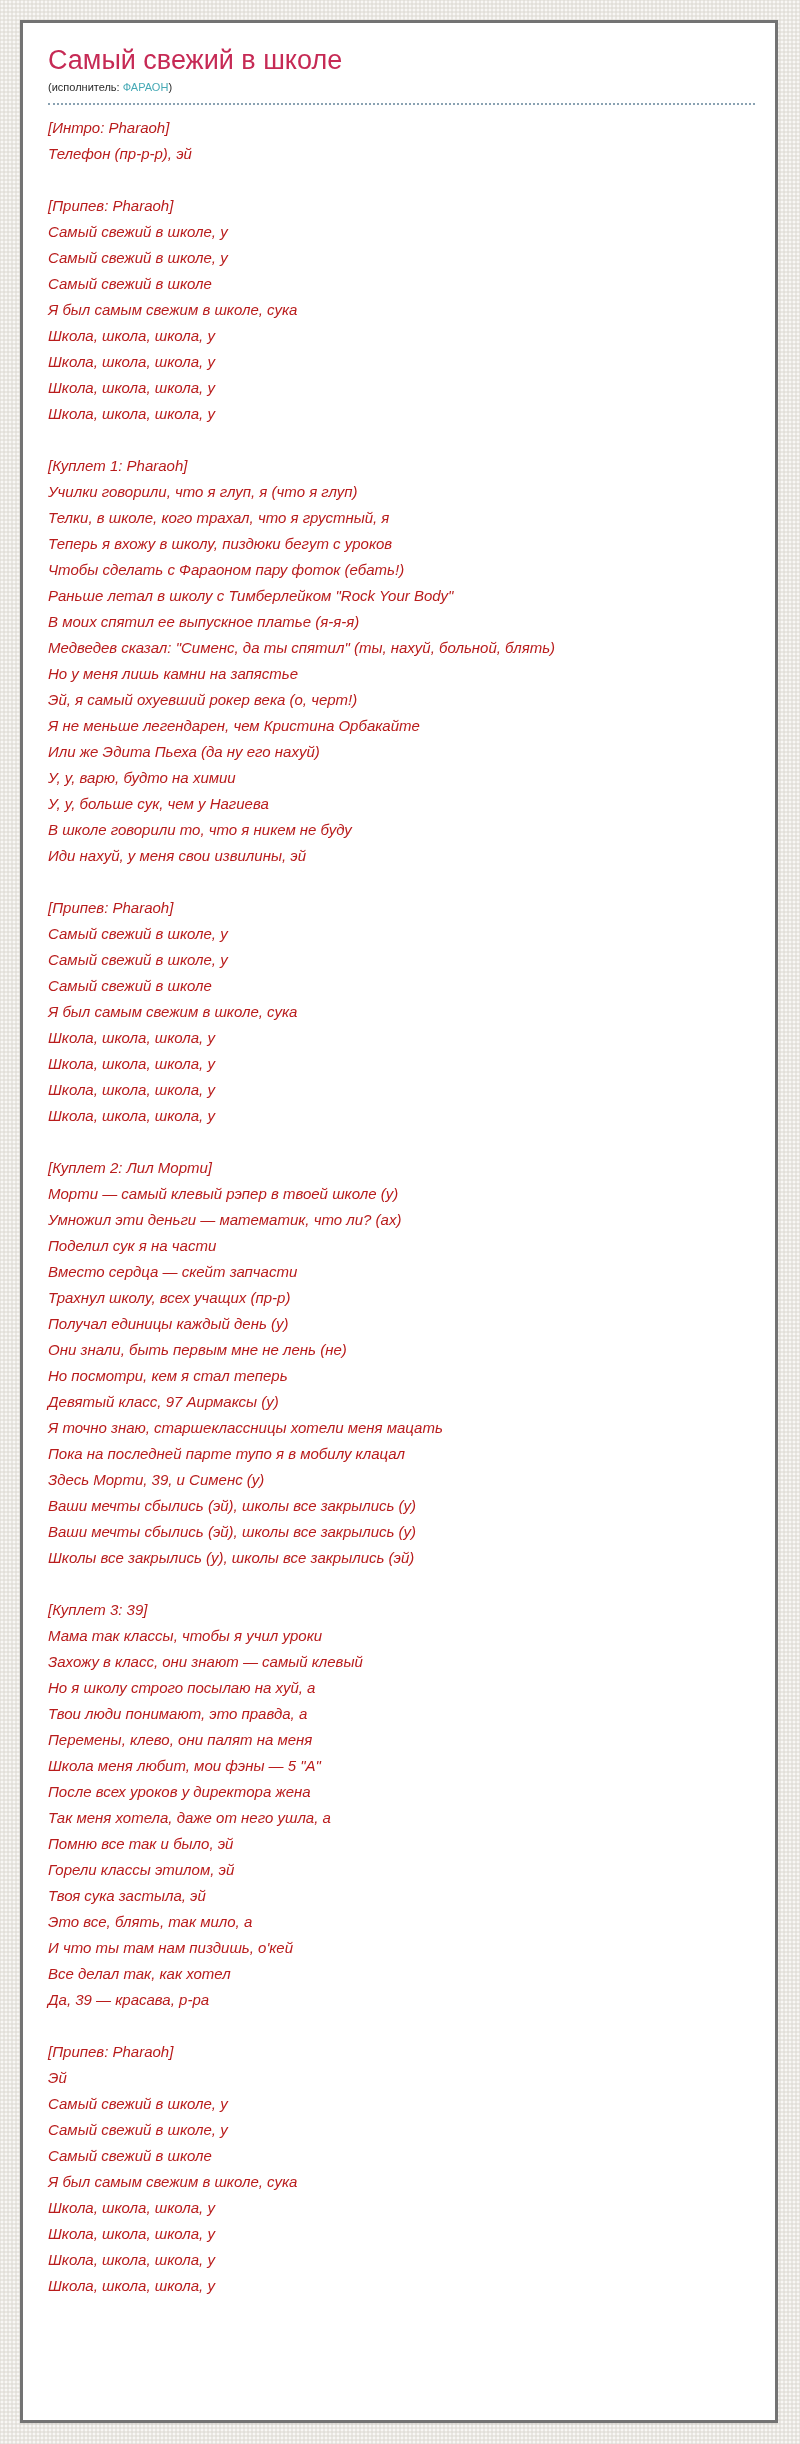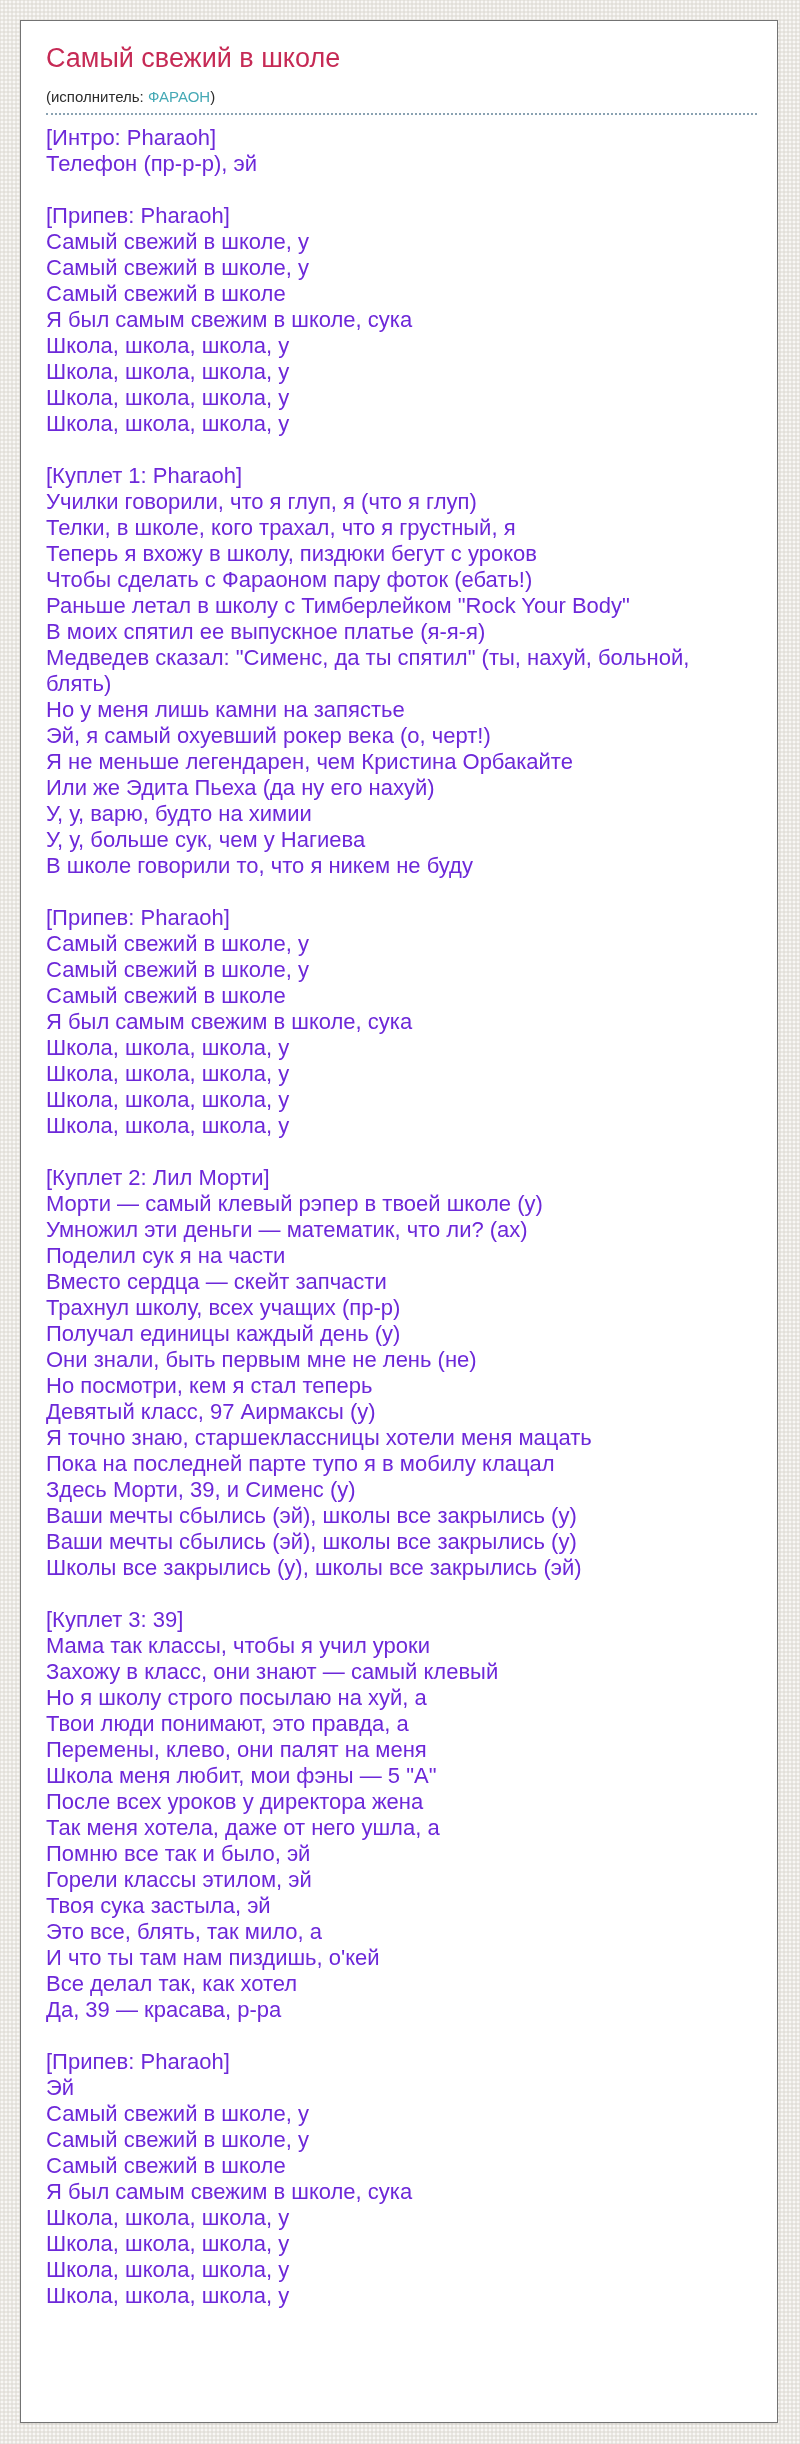--- a/index.html
+++ b/index.html
@@ -14,56 +14,57 @@
     background-color: #eae7e2;
     background-image:
       radial-gradient(rgba(255,255,255,0.65) 1px, transparent 1px),
       radial-gradient(rgba(120,115,105,0.07) 1px, transparent 1px);
     background-size: 4px 4px, 4px 4px;
     background-position: 0 0, 2px 2px;
     font-family: "Liberation Sans", sans-serif;
   }
   .card {
     background: #ffffff;
-    border: 1px solid #737373;
+    border: 3px solid #737373;
     box-shadow: 0 1px 2px rgba(0,0,0,0.08);
     box-sizing: border-box;
     min-height: 2403px;
     padding: 22px 20px 28px 25px;
   }
   h1.title {
     margin: 0;
     font-size: 27px;
     font-weight: normal;
     line-height: 30px;
     color: #c62a55;
     letter-spacing: 0;
   }
   .artist-line {
-    margin-top: 14px;
-    font-size: 15px;
+    margin-top: 2px;
+    font-size: 11px;
     line-height: 20px;
     color: #2b2b2b;
   }
   .artist-line a {
     color: #45a9b5;
     text-decoration: none;
     cursor: pointer;
   }
   .divider {
     margin-top: 6px;
     margin-bottom: 10px;
     border: none;
     border-bottom: 2px dotted #8aa2b2;
     height: 0;
   }
   .lyrics {
-    font-size: 22px;
+    font-size: 15px;
     line-height: 26px;
-    color: #6d28d9;
+    color: #b91c1c;
+    font-style: italic;
   }
   .section { margin: 0; }
   .section:not(:last-child) { margin-bottom: 26px; }
   .line {
     white-space: pre-wrap;
     min-height: 26px;
   }
 </style>
 </head>
 <body>
@@ -97,20 +98,21 @@
         <div class="line">Раньше летал в школу с Тимберлейком "Rock Your Body"</div>
         <div class="line">В моих спятил ее выпускное платье (я-я-я)</div>
         <div class="line">Медведев сказал: "Сименс, да ты спятил" (ты, нахуй, больной, блять)</div>
         <div class="line">Но у меня лишь камни на запястье</div>
         <div class="line">Эй, я самый охуевший рокер века (о, черт!)</div>
         <div class="line">Я не меньше легендарен, чем Кристина Орбакайте</div>
         <div class="line">Или же Эдита Пьеха (да ну его нахуй)</div>
         <div class="line">У, у, варю, будто на химии</div>
         <div class="line">У, у, больше сук, чем у Нагиева</div>
         <div class="line">В школе говорили то, что я никем не буду</div>
+        <div class="line">Иди нахуй, у меня свои извилины, эй</div>
       </div>
       <div class="section">
         <div class="line">[Припев: Pharaoh]</div>
         <div class="line">Самый свежий в школе, у</div>
         <div class="line">Самый свежий в школе, у</div>
         <div class="line">Самый свежий в школе</div>
         <div class="line">Я был самым свежим в школе, сука</div>
         <div class="line">Школа, школа, школа, у</div>
         <div class="line">Школа, школа, школа, у</div>
         <div class="line">Школа, школа, школа, у</div>

